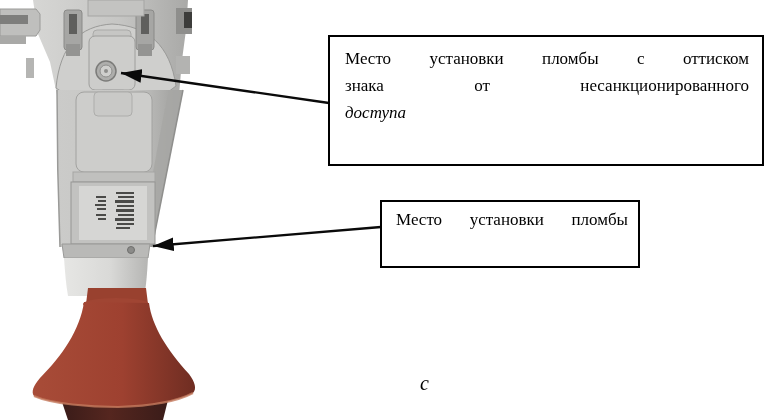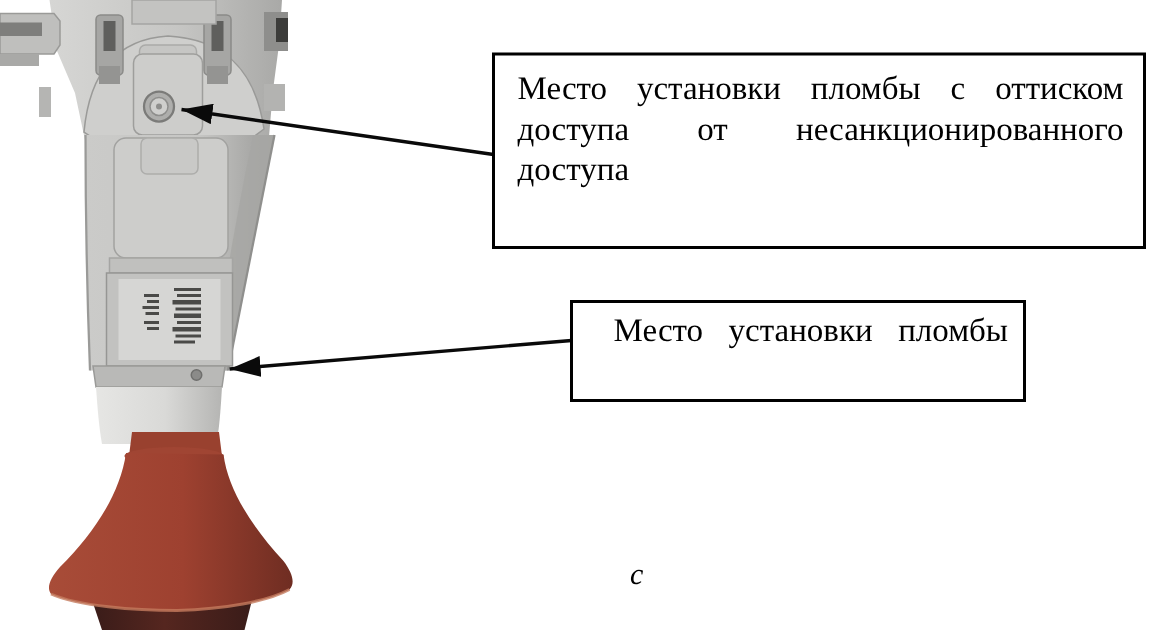--- a/index.html
+++ b/index.html
@@ -19,46 +19,47 @@
   .stage svg.art {
     position: absolute;
     left: 0;
     top: 0;
   }
   .callout-box {
     position: absolute;
     box-sizing: border-box;
     border: 2px solid var(--box-border, #000000);
     background: #ffffff;
-    font-size: 22px;
+    font-size: 17px;
     line-height: 27px;
     color: var(--text, #000000);
   }
   .callout-box .line {
     white-space: nowrap;
     text-align: justify;
     text-align-last: justify;
   }
   .callout-box .line.last {
     text-align: right;
     text-align-last: left;
+    font-style: italic;
   }
   #box-energy {
     left: 328px;
     top: 35px;
     width: 436px;
     min-height: 131px;
     padding: 8px 13px 10px 15px;
   }
   #box-verification {
     left: 380px;
     top: 200px;
-    width: 304px;
+    width: 260px;
     min-height: 68px;
-    padding: 4px 10px 6px 27px;
+    padding: 4px 10px 6px 14px;
   }
   .figure-caption {
     position: absolute;
     left: 420px;
     top: 372px;
     font-size: 20px;
     font-style: italic;
     color: var(--text, #000000);
   }
 </style>
@@ -188,21 +189,21 @@
                C197,389 195,382 189,374 C167,350 152,326 149,303 Z" fill="url(#gBell)"></path>
       <path d="M34,396 C52,404 90,407 118,407 C150,406 178,401 193,393" fill="none" stroke="#c47a5e" stroke-width="2" opacity="0.8"></path>
     </g>
 
     <line x1="329" y1="103" x2="121" y2="73" stroke="var(--arrow, #0a0a0a)" stroke-width="2.3" marker-end="url(#arrowHead)"></line>
     <line x1="381" y1="227" x2="153" y2="246" stroke="var(--arrow, #0a0a0a)" stroke-width="2.3" marker-end="url(#arrowHead)"></line>
   </svg>
 
   <div class="callout-box" id="box-energy">
     <div class="line">Место установки пломбы с оттиском</div>
-    <div class="line">доступа от несанкционированного</div>
+    <div class="line">знака от несанкционированного</div>
     <div class="line last">доступа</div>
   </div>
 
   <div class="callout-box" id="box-verification">
     <div class="line">Место установки пломбы</div>
   </div>
 
   <div class="figure-caption">c</div>
 
 </div>

